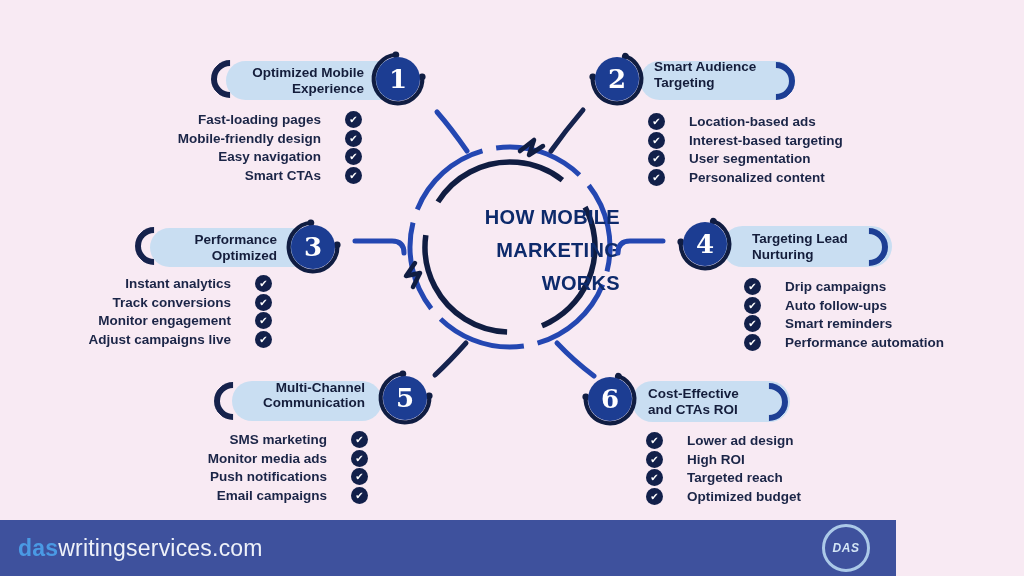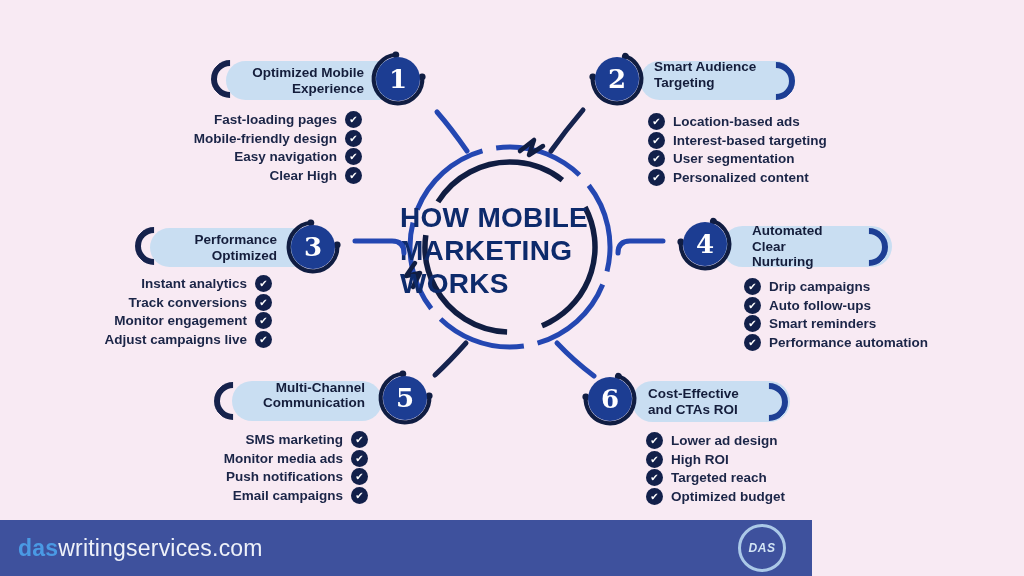--- a/index.html
+++ b/index.html
@@ -27,43 +27,43 @@
   .badge svg { position:absolute; inset:0; width:58px; height:58px; }
   .badge .num {
     position:absolute; inset:7px; background:#1c3d92; border-radius:50%;
     display:flex; align-items:center; justify-content:center;
     color:#ffffff; font-family:"DejaVu Serif", serif; font-weight:bold; font-size:26px;
   }
   .ringarc { fill:none; stroke:#101d42; stroke-width:4.5; stroke-linecap:round; }
   .dot { fill:#101d42; }
   
   .list { position:absolute; display:flex; flex-direction:column; }
-  .list .row { height:18.7px; display:flex; align-items:center; gap:8px; }
+  .list .row { height:18.7px; display:flex; align-items:center; gap:24px; }
   .list.right .row { justify-content:flex-end; }
   .itxt { color:#1b2547; font-size:13.5px; font-weight:bold; white-space:nowrap; }
   .chk {
     flex:none; width:17px; height:17px; border-radius:50%; background:#12204a;
     color:#ffffff; display:flex; align-items:center; justify-content:center;
     font-size:10px; font-style:normal;
   }
   .chk i { font-style:normal; }
   
   .rings { position:absolute; left:390px; top:127px; }
   .zig { fill:none; stroke:#101d42; stroke-width:4.5; stroke-linecap:round; stroke-linejoin:round; }
   .center-title {
-    position:absolute; left:400px; top:201px; width:220px; text-align:left;
-    font-size:28px; font-weight:bold; color:#0d2a6b; line-height:33px;
+    position:absolute; left:400px; top:201px; width:220px; text-align:right;
+    font-size:20px; font-weight:bold; color:#0d2a6b; line-height:33px;
     letter-spacing:0.3px; white-space:pre-line;
   }
   
   .overlay { position:absolute; left:0; top:0; }
   .overlay path { fill:none; stroke-width:5; stroke-linecap:round; }
   
   .footer {
-    position:absolute; left:0; bottom:0; width:812px; height:56px;
+    position:absolute; left:0; bottom:0; width:896px; height:56px;
     background:#3e519d; display:flex; align-items:center;
   }
   .brand { margin-left:18px; font-size:23px; letter-spacing:0.2px; }
   .brand .p1 { color:#4a9ae4; font-weight:bold; }
   .brand .p2 { color:#eef1f9; font-weight:normal; }
   .logo {
     position:absolute; right:26px; top:50%; transform:translateY(-50%);
     width:42px; height:42px; border:3px solid #abc9e8; border-radius:50%;
     display:flex; align-items:center; justify-content:center;
     color:#d3e5f5; font-weight:bold; font-style:italic; font-size:12px; letter-spacing:0.5px;
@@ -131,21 +131,21 @@
             <i>✔</i>
           </span>
         </div>
       <div class="row">
           <span class="itxt">Easy navigation</span>
           <span class="chk">
             <i>✔</i>
           </span>
         </div>
       <div class="row">
-          <span class="itxt">Clear High</span>
+          <span class="itxt">Smart CTAs</span>
           <span class="chk">
             <i>✔</i>
           </span>
         </div>
     </div>
   </div>
 
   <div>
     <div class="pill" style="left:640px;top:61px;width:155px;height:39px;padding:0 36px 12px 14px">
       <span>Smart Audience
@@ -229,21 +229,21 @@
           <span class="itxt">Adjust campaigns live</span>
           <span class="chk">
             <i>✔</i>
           </span>
         </div>
     </div>
   </div>
 
   <div>
     <div class="pill" style="left:722px;top:226px;width:170px;height:41px;padding:0 34px 0 30px">
-      <span>Automated Clear
+      <span>Targeting Lead
 Nurturing</span>
     </div>
     <span class="arc open-left" style="left:850px;top:228px"></span>
     <div class="badge" style="left:676px;top:215px">
       <svg viewBox="0 0 62 62">
         <g transform="rotate(290 31 31)">
           <circle class="ringarc" cx="31" cy="31" r="26" pathLength="360" stroke-dasharray="255 105"></circle>
           <circle class="dot" cx="57" cy="31" r="3.6"></circle>
           <circle class="dot" cx="57" cy="31" r="3.6" transform="rotate(255 31 31)"></circle>
         </g>

